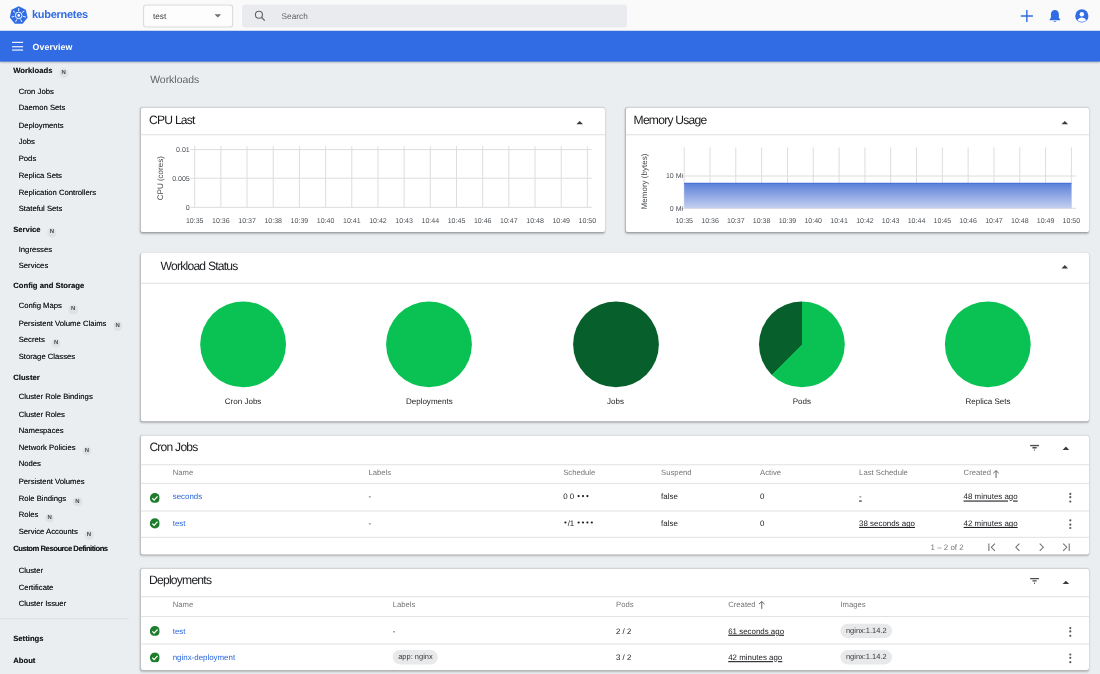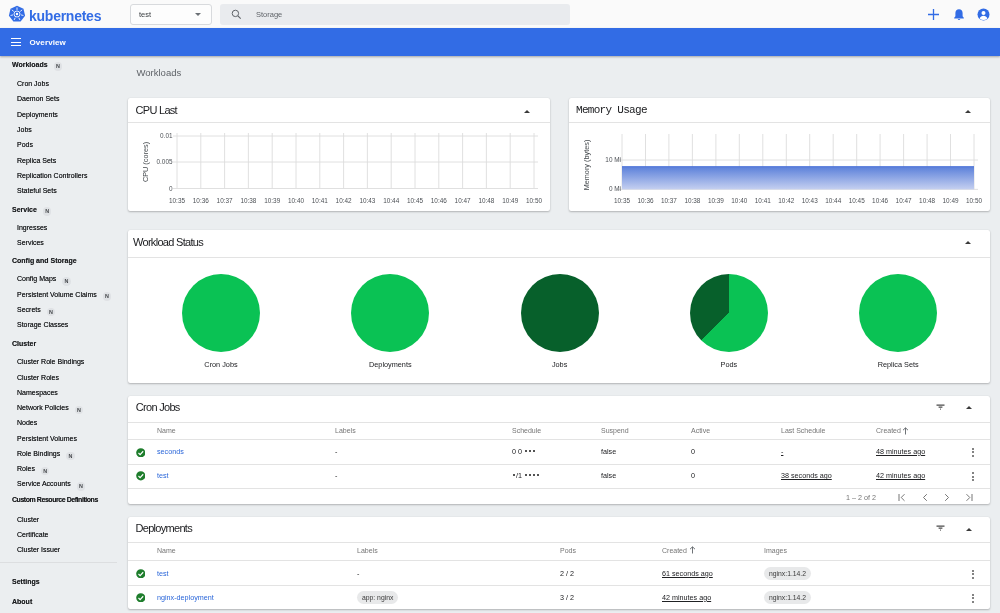--- a/index.html
+++ b/index.html
@@ -33,32 +33,32 @@
 
 <div style="position:absolute;left:0;top:0;width:1000px;height:28px;background:#fafafa;"></div>
 <svg class="t" style="left:8px;top:5px" width="18" height="18" viewBox="0 0 18 18">
   <path d="M9.00 0.70 L2.51 3.83 L0.91 10.85 L5.40 16.48 L12.60 16.48 L17.09 10.85 L15.49 3.83 Z" fill="#326ce5"></path>
   <g stroke="#fff" stroke-width="0.85" fill="none">
     <circle cx="9" cy="9" r="3"></circle>
     <path d="M9.00 4.90 L9.00 2.40 M5.79 6.44 L3.84 4.88 M5.00 9.91 L2.57 10.47 M7.22 12.69 L6.14 14.95 M10.78 12.69 L11.86 14.95 M13.00 9.91 L15.43 10.47 M12.21 6.44 L14.16 4.88"></path>
   </g>
   <circle cx="9" cy="9" r="1.2" fill="#fff"></circle>
 </svg>
-<div class="t" style="left:29px;top:8px;font-size:14px;font-weight:bold;color:#326ce5;letter-spacing:-0.25px;">kubernetes</div>
+<div class="t" style="left:29px;top:8px;font-size:10px;font-weight:bold;color:#326ce5;letter-spacing:-0.25px;">kubernetes</div>
 
 <div class="t" style="left:130px;top:4px;width:82px;height:21px;background:#fdfdfd;border:1px solid #d8dadd;border-radius:3px;"></div>
 <div class="t" style="left:139px;top:10px;font-size:7.5px;color:#3c4043;">test</div>
 <div class="t" style="left:194.5px;top:12.8px;width:0;height:0;border-left:3px solid transparent;border-right:3px solid transparent;border-top:3.4px solid #6b7075;"></div>
 
 <div class="t" style="left:220px;top:4px;width:350px;height:21px;background:#e9ebee;border-radius:3px;"></div>
 <svg class="t" style="left:231px;top:8.5px" width="11" height="11" viewBox="0 0 11 11">
   <circle cx="4.4" cy="4.4" r="3.2" fill="none" stroke="#5f6368" stroke-width="1"></circle>
   <path d="M6.9 6.9 L9.7 9.7" stroke="#5f6368" stroke-width="1.1"></path>
 </svg>
-<div class="t" style="left:256px;top:10px;font-size:7.5px;color:#5f6368;">Storage</div>
+<div class="t" style="left:256px;top:10px;font-size:7.5px;color:#5f6368;">Search</div>
 
 <svg class="t" style="left:927px;top:7.5px" width="13" height="13" viewBox="0 0 13 13">
   <path d="M6.5 1 V12 M1 6.5 H12" stroke="#326ce5" stroke-width="1.3"></path>
 </svg>
 <svg class="t" style="left:952.5px;top:7.5px" width="12" height="13" viewBox="0 0 12 13">
   <path d="M6 1.2 C3.8 1.2 2.4 2.8 2.4 5 V8.2 L1.2 9.8 V10.4 H10.8 V9.8 L9.6 8.2 V5 C9.6 2.8 8.2 1.2 6 1.2 Z" fill="#326ce5"></path>
   <path d="M4.7 11 A1.4 1.4 0 0 0 7.3 11 Z" fill="#326ce5"></path>
 </svg>
 <svg class="t" style="left:976.5px;top:7.5px" width="13" height="13" viewBox="0 0 13 13">
   <circle cx="6.5" cy="6.5" r="6" fill="#326ce5"></circle>
@@ -138,21 +138,21 @@
       <text x="287" y="80.5">10:45</text>
       <text x="310.8" y="80.5">10:46</text>
       <text x="334.6" y="80.5">10:47</text>
       <text x="358.4" y="80.5">10:48</text>
       <text x="382.2" y="80.5">10:49</text>
       <text x="406" y="80.5">10:50</text>
   </g>
 </svg>
 
 <div class="card" style="left:569px;top:97.5px;width:421px;height:113px;"></div>
-<div class="ctitle" style="left:576px;top:103.5px;font-family:Liberation Mono, monospace;">Memory Usage</div>
+<div class="ctitle" style="left:576px;top:103.5px;">Memory Usage</div>
 <div class="caret" style="left:965px;top:109.5px;"></div>
 <div class="hdiv" style="left:569px;width:421px;top:121.5px;"></div>
 <svg class="t" style="left:569px;top:122px" width="421" height="88" viewBox="0 0 421 88">
   <defs>
     <linearGradient id="mg" x1="0" y1="0" x2="0" y2="1">
       <stop offset="0" stop-color="#5b80da"></stop>
       <stop offset="1" stop-color="#c5d0f0"></stop>
     </linearGradient>
   </defs>
   <g stroke="#dddddd" stroke-width="0.9">
@@ -180,21 +180,21 @@
       <text x="287.7" y="80.5">10:45</text>
       <text x="311.1" y="80.5">10:46</text>
       <text x="334.6" y="80.5">10:47</text>
       <text x="358.1" y="80.5">10:48</text>
       <text x="381.5" y="80.5">10:49</text>
       <text x="405" y="80.5">10:50</text>
   </g>
 </svg>
 
 <div class="card" style="left:128px;top:230px;width:862px;height:153px;"></div>
-<div class="ctitle" style="left:133px;top:236.4px;">Workload Status</div>
+<div class="ctitle" style="left:146px;top:236.4px;">Workload Status</div>
 <div class="caret" style="left:965px;top:241px;"></div>
 <div class="hdiv" style="left:128px;width:862px;top:256.5px;"></div>
 <div class="pie" style="left:182px;top:273.5px;background:#0ac254;"></div>
 <div class="pie" style="left:351.3px;top:273.5px;background:#0ac254;"></div>
 <div class="pie" style="left:520.6px;top:273.5px;background:#07602b;"></div>
 <div class="pie" style="left:689.9px;top:273.5px;background:conic-gradient(#0ac254 0 62.5%, #07602b 62.5% 100%);"></div>
 <div class="pie" style="left:859.2px;top:273.5px;background:#0ac254;"></div>
 <div class="t" style="left:221px;top:360px;font-size:7.3px;color:#202124;transform:translateX(-50%);">Cron Jobs</div>
 <div class="t" style="left:390.3px;top:360px;font-size:7.3px;color:#202124;transform:translateX(-50%);">Deployments</div>
 <div class="t" style="left:559.6px;top:360px;font-size:7.3px;color:#202124;transform:translateX(-50%);">Jobs</div>

